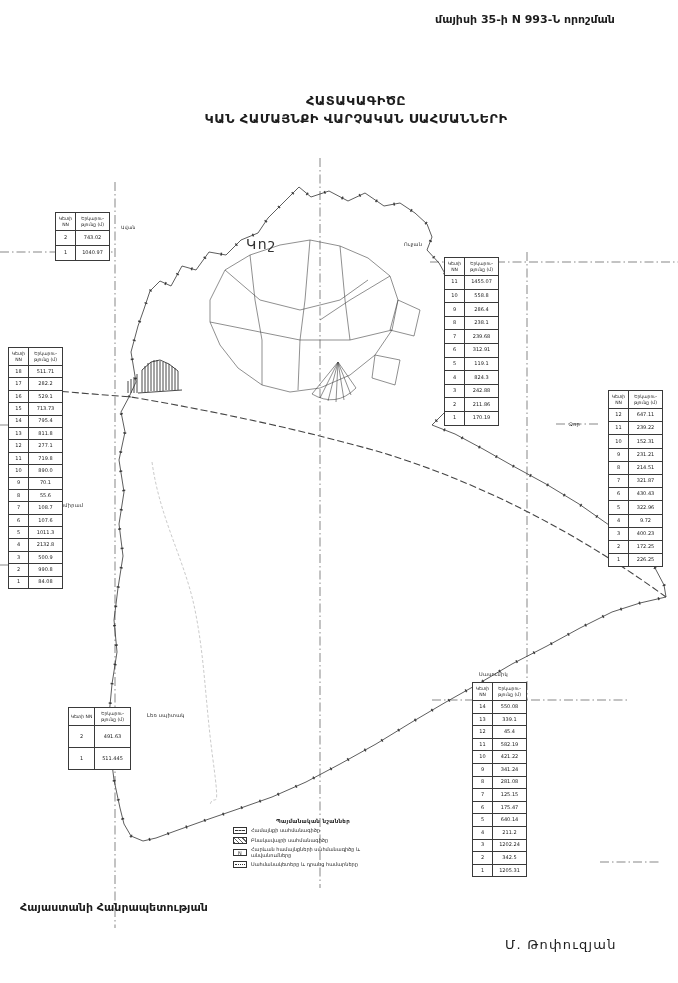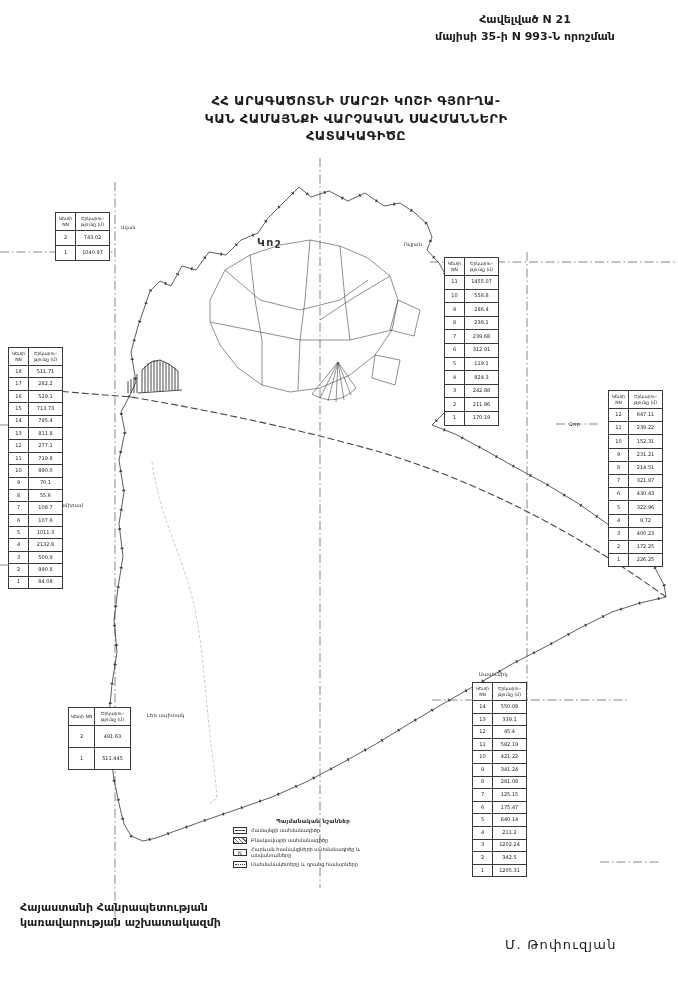--- a/index.html
+++ b/index.html
@@ -32,21 +32,21 @@
   [data-table="right_top"]{left:444px;top:257px;--rh:12.6px}
   [data-table="right_mid"]{left:608px;top:390px;--rh:12.2px}
   [data-table="bottom_right"]{left:472px;top:682px;--rh:11.6px}
   [data-table="bottom_left"]{left:68px;top:707px;--rh:21px;grid-template-columns:26px 36px}
 
   .tbl-caption{position:absolute;font-size:5px;z-index:3;color:#222;letter-spacing:.3px}
   .cap-br{left:479px;top:671px}
   .cap-bl{left:147px;top:712px}
 
   .maplabel{position:absolute;z-index:2;color:#222;font-size:5px;letter-spacing:.3px}
-  .lbl-kosh{left:257px;top:236px;font-size:11px;letter-spacing:1.5px;font-weight:bold;color:#333}
+  .lbl-kosh{left:246px;top:236px;font-size:14px;letter-spacing:1.5px;font-weight:normal;color:#333}
   .lbl-ne{left:404px;top:241px}
   .lbl-w{left:55px;top:502px}
   .lbl-e{left:569px;top:421px}
   .lbl-nw{left:121px;top:225px;font-size:4.5px}
 
   .legend{position:absolute;left:233px;top:818px;width:152px;z-index:3;background:transparent}
   .legend-title{font-size:5.5px;font-weight:bold;text-align:center;margin:0 0 3px 8px;letter-spacing:.3px}
   .legend-item{display:flex;align-items:center;gap:4px;margin-bottom:3px}
   .legend-item .lab{font-size:5px;line-height:1.1}
   .sw{width:14px;height:7px;border:1px solid #333;position:relative;flex:0 0 auto;background:#fff;box-sizing:border-box}
@@ -102,28 +102,26 @@
 
   <g stroke="#333" stroke-width="0.9" fill="none">
     <path d="M138,393 L182,390"></path>
     <path d="M142,392 V370 M145,392 V366 M148,392 V363 M151,391 V362 M154,391 V360 M157,391 V360 M160,391 V361 M163,391 V362 M166,390 V363 M169,390 V364 M172,390 V366 M175,390 V368 M178,390 V371"></path>
     <path d="M128,393 V381 M131,393 V379 M134,393 V377 M137,393 V374"></path>
     <path d="M142,370 L151,362 160,360 169,364 178,371"></path>
   </g>
 </svg>
 
 <div class="abs hdr">
-  <div>Հավելված N 21</div>
   <div>մայիսի 35-ի N 993-Ն որոշման</div>
 </div>
 
 <div class="abs ttl">
-  <div>ՀՀ ԱՐԱԳԱԾՈՏՆԻ ՄԱՐԶԻ ԿՈՇԻ ԳՅՈՒՂԱ-</div>
+  <div>ՀԱՏԱԿԱԳԻԾԸ</div>
   <div>ԿԱՆ ՀԱՄԱՅՆՔԻ ՎԱՐՉԱԿԱՆ ՍԱՀՄԱՆՆԵՐԻ</div>
-  <div>ՀԱՏԱԿԱԳԻԾԸ</div>
 </div>
 
 <div class="maplabel lbl-kosh">Կոշ</div>
 <div class="maplabel lbl-ne">Ուջան</div>
 <div class="maplabel lbl-w">Շամիրամ</div>
 <div class="maplabel lbl-e">Ձոր</div>
 <div class="maplabel lbl-nw">Ավան</div>
 
 <div class="coord-table" data-table="top_left">
     <div class="cell head">Կետի NN</div>
@@ -288,15 +286,14 @@
       </div>
       <div class="legend-item">
         <span class="sw sw-dots"></span>
         <span class="lab">Սահմանակետերը և դրանց համարները</span>
       </div>
     </div>
 </div>
 
 <div class="abs ftl">
   <div>Հայաստանի Հանրապետության</div>
-  <div>կառավարության աշխատակազմի</div>
 </div>
 <div class="abs sig">Մ. Թոփուզյան</div>
 
 </body></html>

